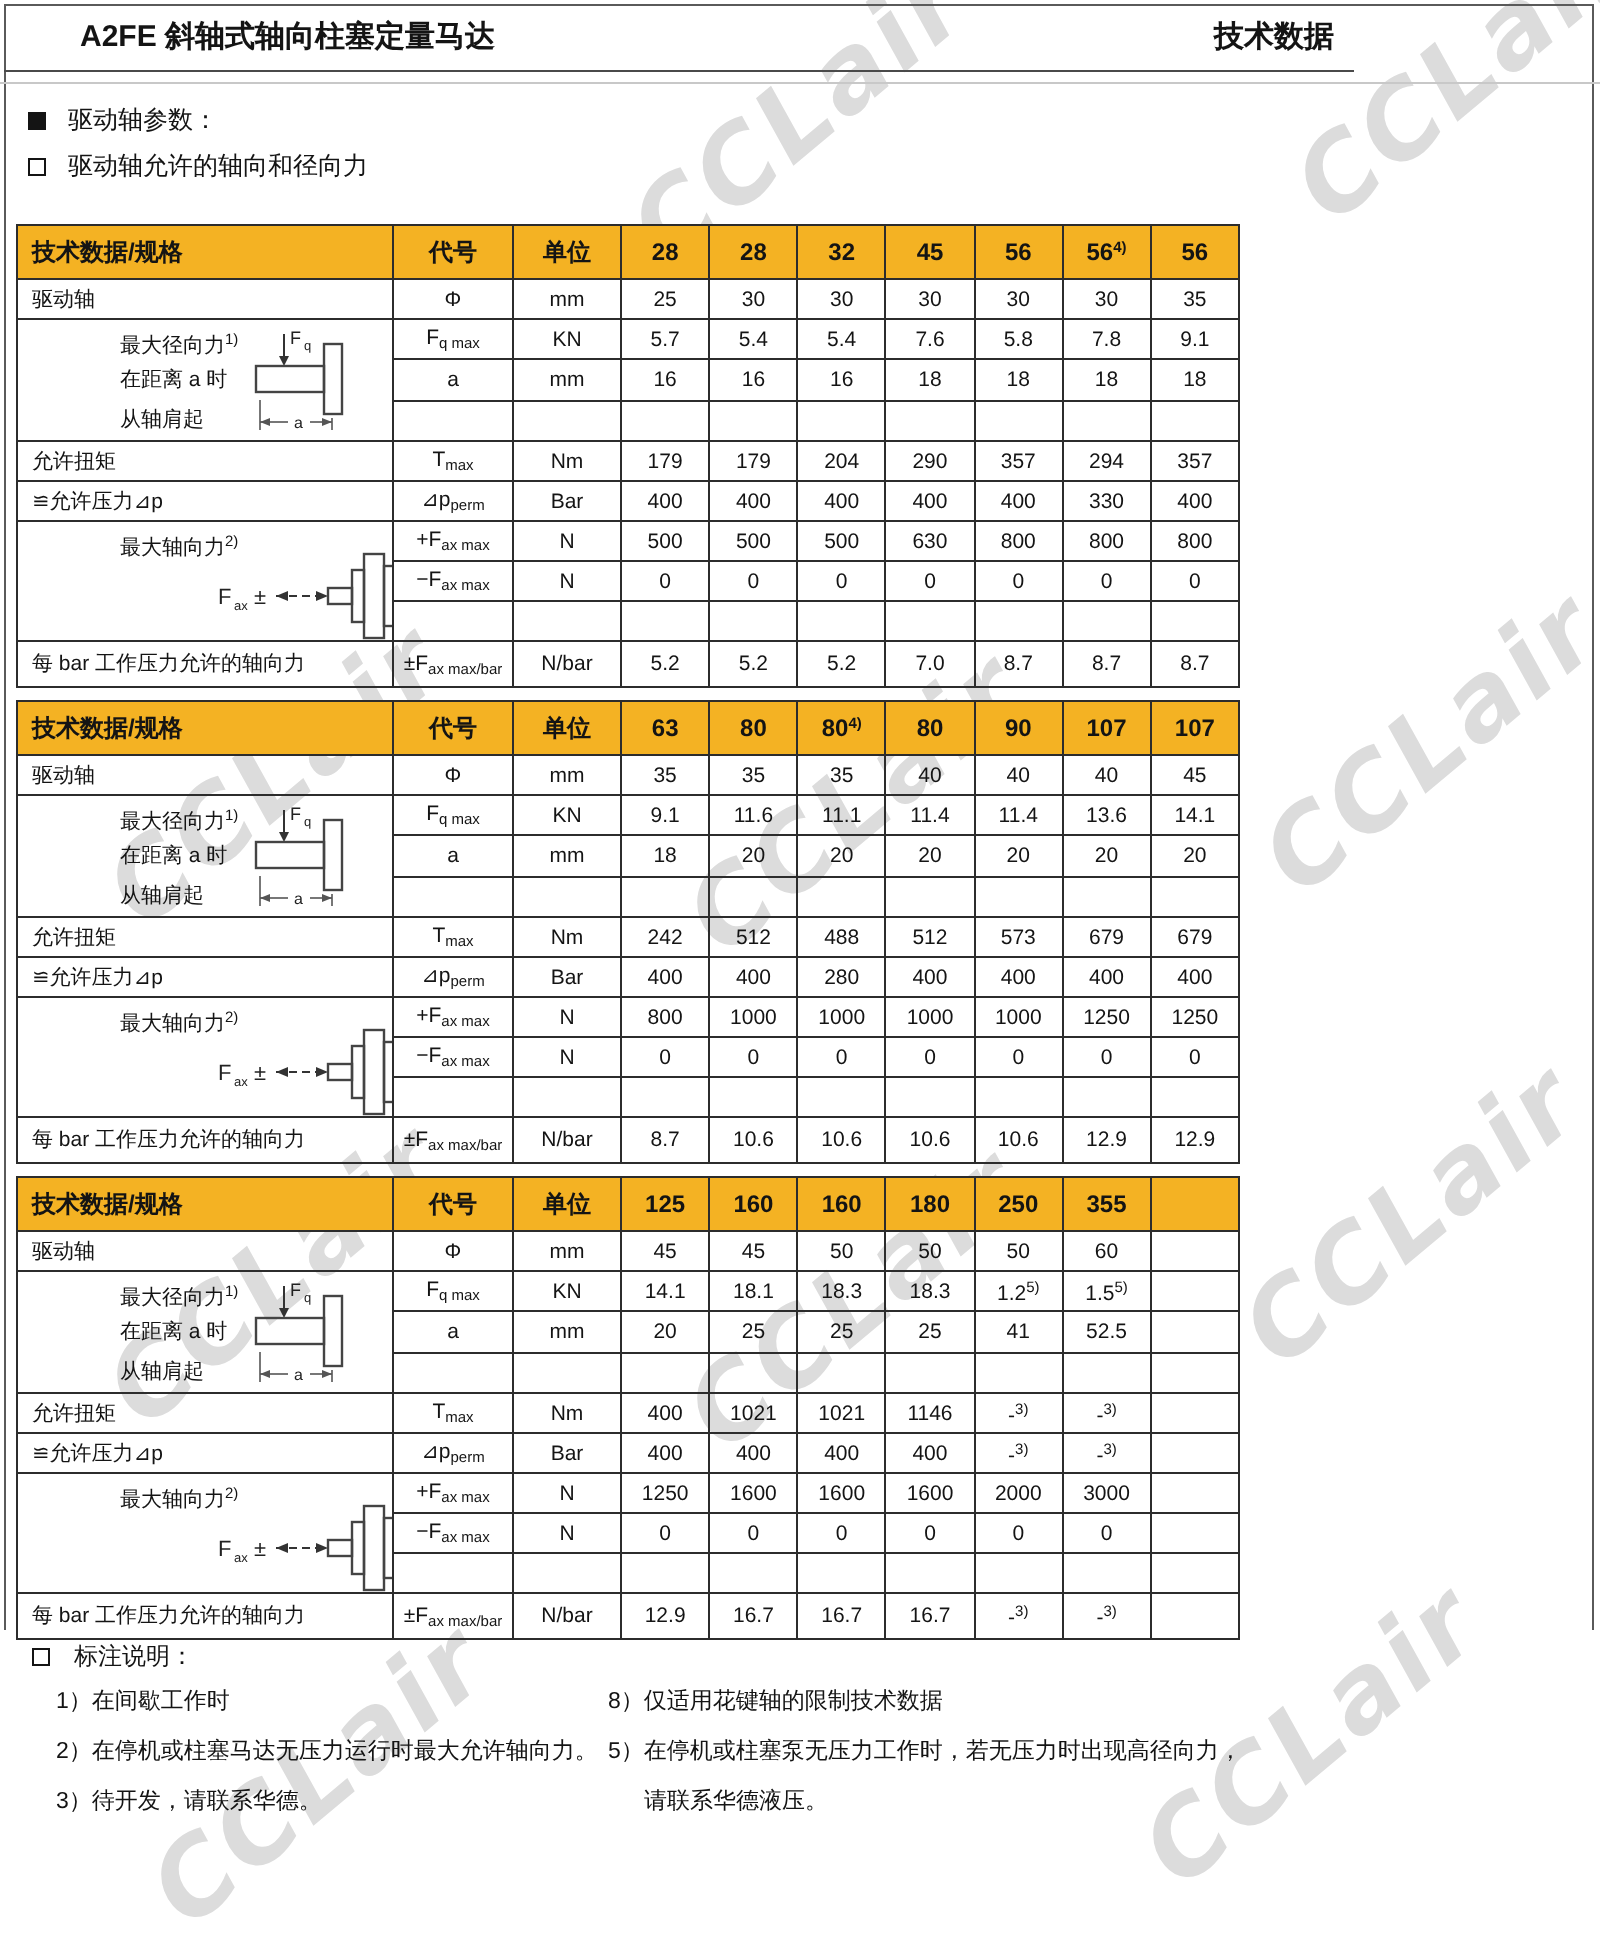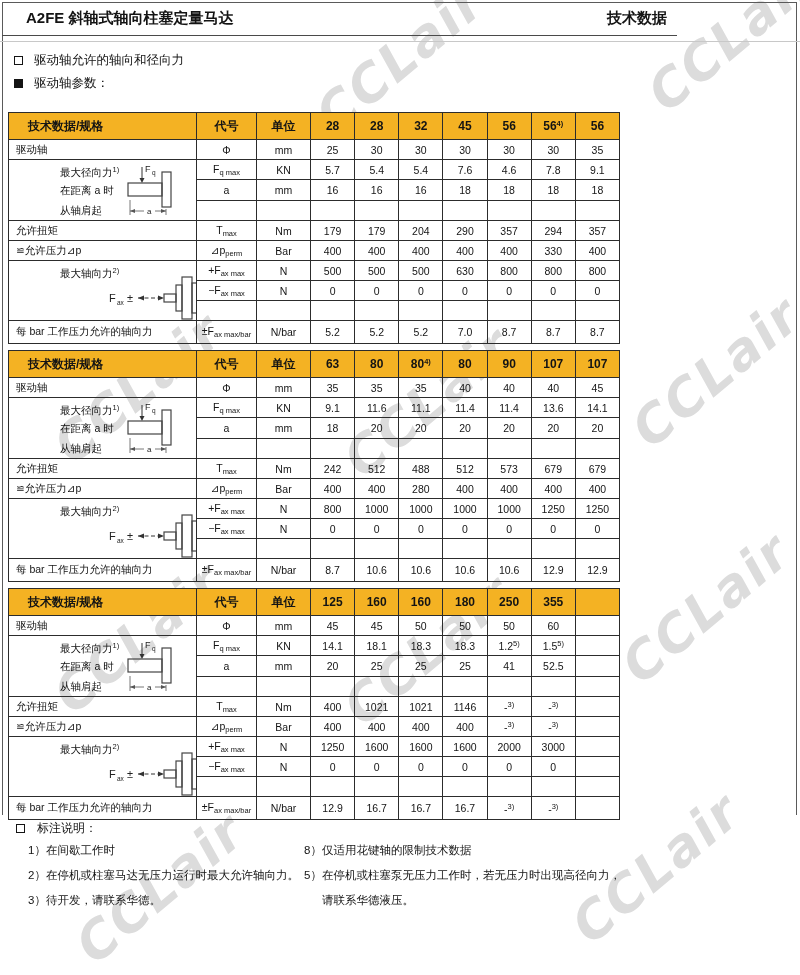--- a/index.html
+++ b/index.html
@@ -17,34 +17,34 @@
   }
   #content{position:absolute;inset:0;z-index:1;}
   
   .edge{position:absolute;background:#5a5a5a;}
   .edge.top{left:2px;top:2px;width:795px;height:1px;}
   .edge.left{left:2px;top:2px;width:1px;height:813px;}
   .edge.right{left:796px;top:2px;width:1px;height:813px;}
   .titlebar{
     position:absolute;left:2px;top:2px;width:675px;height:34px;box-sizing:border-box;
     border-bottom:1px solid #4a4a4a;display:flex;align-items:center;justify-content:space-between;
-    padding:0 10px 0 24px;font-size:15px;font-weight:bold;
+    padding:0 10px 0 38px;font-size:15px;font-weight:bold;
   }
   .rule2{position:absolute;left:0;top:41px;width:800px;height:1px;background:#c8c8c8;}
   
   .bullets{position:absolute;left:14px;top:49px;}
   .bullet{display:flex;align-items:center;height:23px;font-size:12.5px;}
   .marker{width:9px;height:9px;border:1.5px solid #141414;box-sizing:border-box;margin-right:11px;flex:0 0 auto;}
   .marker.filled{background:#141414;}
   
   #tables{position:absolute;left:8px;top:112px;width:612px;}
   table.spec{border-collapse:collapse;table-layout:fixed;width:612px;margin-bottom:6px;background:transparent;}
   table.spec th,table.spec td{border:1px solid #2c2c2c;padding:0;overflow:hidden;white-space:nowrap;}
   table.spec thead th{background:#F4B223;height:26px;font-size:12px;font-weight:bold;text-align:center;}
-  table.spec thead th.spec-h{text-align:left;padding-left:19px;}
+  table.spec thead th.spec-h{text-align:left;padding-left:7px;}
   table.spec td{height:19px;font-size:10.5px;text-align:center;background:transparent;}
   table.spec td.lbl{text-align:left;padding-left:7px;}
   table.spec td.group{vertical-align:top;position:relative;padding-left:44px;}
   table.spec tr.tall td{height:22px;}
   .glines div{height:20px;line-height:20px;padding-left:7px;text-align:left;}
   sub{font-size:7.5px;vertical-align:-2px;}
   sup{font-size:7.5px;vertical-align:4px;}
   .diag{position:absolute;}
   .diag.radial{right:6px;top:2px;}
   .diag.axial{left:96px;top:12px;}
@@ -81,26 +81,26 @@
   <div class="edge right"></div>
 
   <div class="titlebar">
     <span>A2FE 斜轴式轴向柱塞定量马达</span>
     <span>技术数据</span>
   </div>
   <div class="rule2"></div>
 
   <div class="bullets">
     <div class="bullet">
+      <span class="marker filled"></span>
+      <span>驱动轴参数：</span>
+    </div>
+    <div class="bullet">
       <span class="marker"></span>
       <span>驱动轴允许的轴向和径向力</span>
-    </div>
-    <div class="bullet">
-      <span class="marker filled"></span>
-      <span>驱动轴参数：</span>
     </div>
   </div>
 
   <div id="tables">
       <table class="spec">
         <colgroup>
           <col style="width: 188px;">
           <col style="width: 60px;">
           <col style="width: 54px;">
           <col>
@@ -160,21 +160,21 @@
                   <path d="M48 49 l-5 -2 l0 4 z" fill="#555"></path>
     <text x="29" y="52" font-size="8">a</text>
   </svg></span>
             </td>
             <td>F<sub>q max</sub></td>
             <td>KN</td>
             <td>5.7</td>
             <td>5.4</td>
             <td>5.4</td>
             <td>7.6</td>
-            <td>4.6</td>
+            <td>5.8</td>
             <td>7.8</td>
             <td>9.1</td>
           </tr>
           <tr>
             <td>a</td>
             <td>mm</td>
             <td>16</td>
             <td>16</td>
             <td>16</td>
             <td>18</td>

